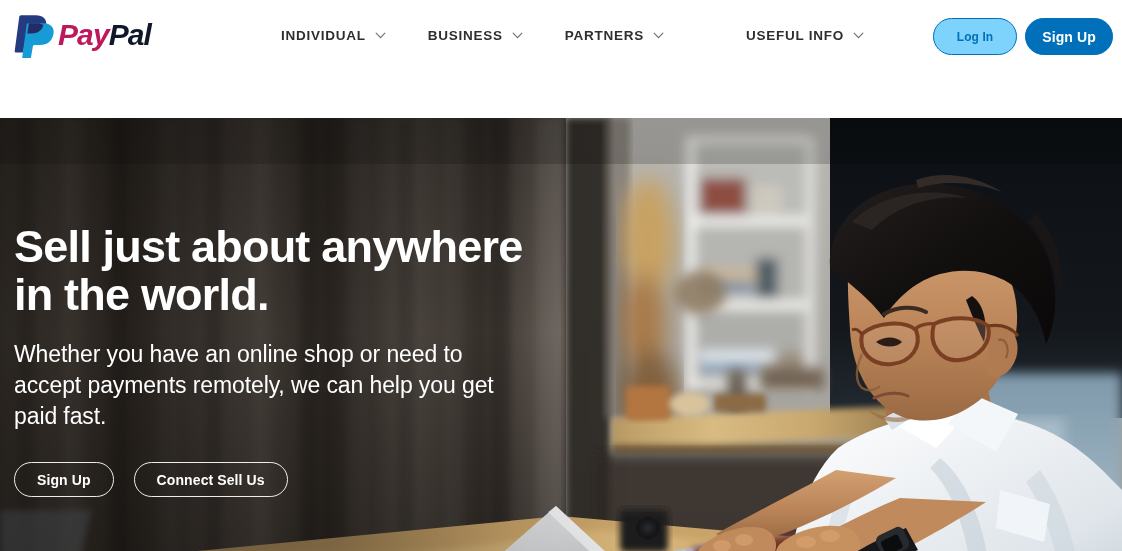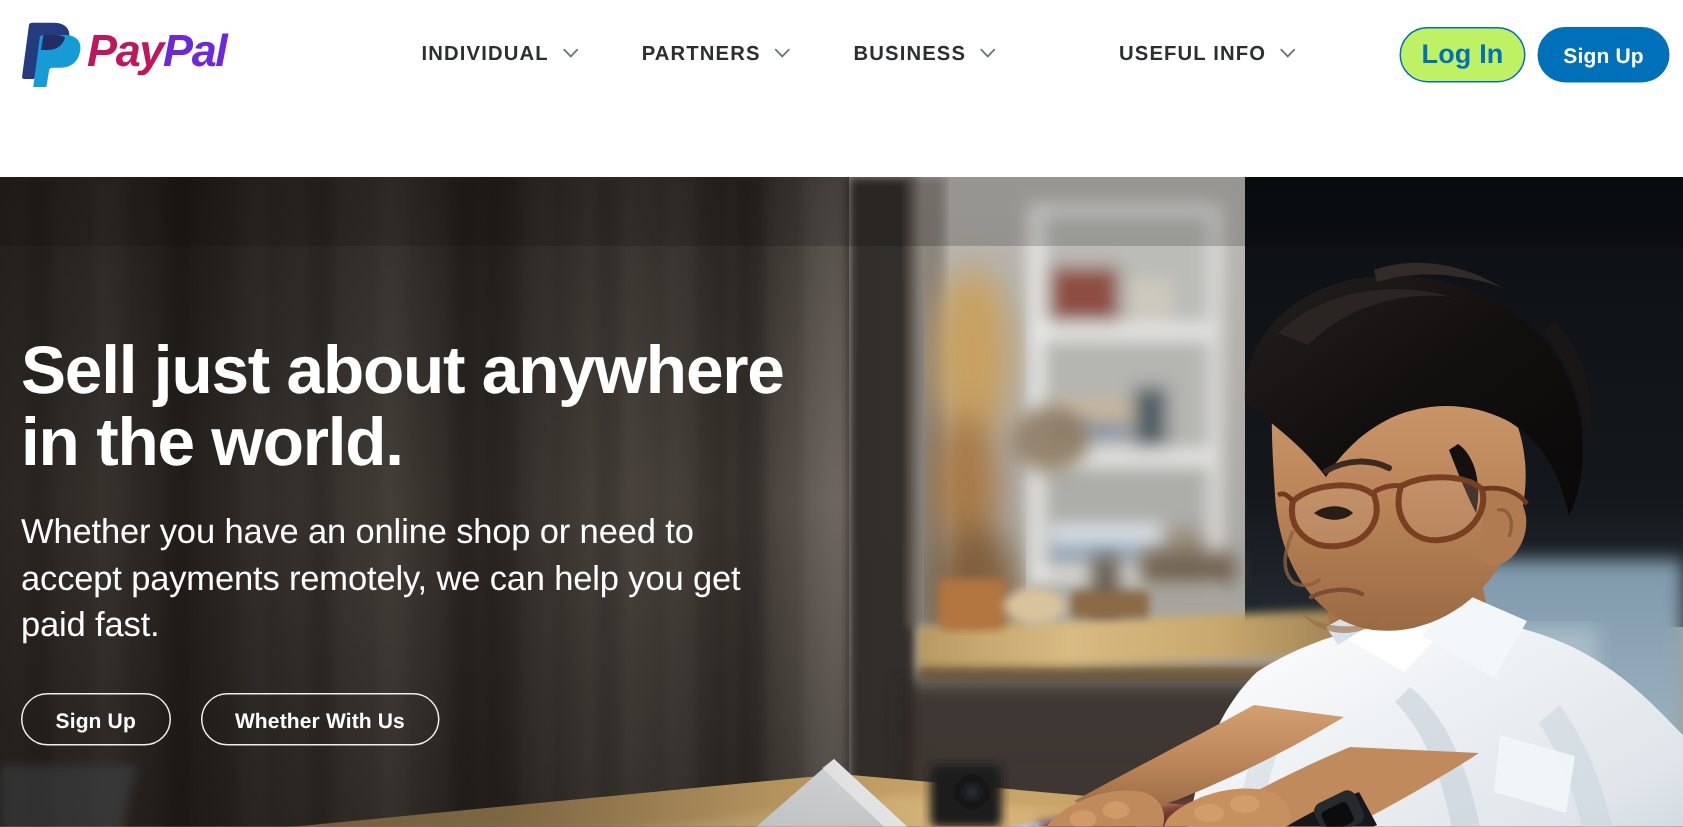--- a/index.html
+++ b/index.html
@@ -51,21 +51,21 @@
   .logo-word {
     font-size: 30px;
     font-weight: 700;
     font-style: italic;
     letter-spacing: -0.9px;
     line-height: 1;
     margin-left: 4px;
     white-space: nowrap;
   }
   .logo-word .w-pay { color: #be185d; }
-  .logo-word .w-pal { color: #6d28d9; }
+  .logo-word .w-pal { color: #0f172a; }
 
   
   .nav {
     position: absolute;
     left: 281px;
     top: 0;
     height: 71px;
     display: flex;
     align-items: center;
     gap: 0;
@@ -105,23 +105,23 @@
     top: 18px;
     display: flex;
     align-items: center;
     gap: 8px;
   }
   .btn-login {
     width: 84px;
     height: 37px;
     border-radius: 19px;
     border: 1.4px solid #0070BA;
-    background: #bef264;
+    background: #7dd3fc;
     color: #0070BA;
-    font-size: 18px;
+    font-size: 12px;
     font-weight: 700;
     font-family: inherit;
     letter-spacing: 0.1px;
     cursor: pointer;
     display: flex;
     align-items: center;
     justify-content: center;
   }
   .btn-signup-hdr {
     width: 88px;
@@ -263,28 +263,28 @@
     <nav class="nav">
 
       <div class="nav-item">
         <span class="nav-label">INDIVIDUAL</span>
         <svg class="chev" viewBox="0 0 12 8" aria-hidden="true">
           <path d="M1 1.2 L6 6.4 L11 1.2" fill="none" stroke="#6C7378" stroke-width="1.3" stroke-linecap="round"></path>
         </svg>
       </div>
 
       <div class="nav-item">
-        <span class="nav-label">PARTNERS</span>
+        <span class="nav-label">BUSINESS</span>
         <svg class="chev" viewBox="0 0 12 8" aria-hidden="true">
           <path d="M1 1.2 L6 6.4 L11 1.2" fill="none" stroke="#6C7378" stroke-width="1.3" stroke-linecap="round"></path>
         </svg>
       </div>
 
       <div class="nav-item">
-        <span class="nav-label">BUSINESS</span>
+        <span class="nav-label">PARTNERS</span>
         <svg class="chev" viewBox="0 0 12 8" aria-hidden="true">
           <path d="M1 1.2 L6 6.4 L11 1.2" fill="none" stroke="#6C7378" stroke-width="1.3" stroke-linecap="round"></path>
         </svg>
       </div>
 
       <div class="nav-item">
         <span class="nav-label">USEFUL INFO</span>
         <svg class="chev" viewBox="0 0 12 8" aria-hidden="true">
           <path d="M1 1.2 L6 6.4 L11 1.2" fill="none" stroke="#6C7378" stroke-width="1.3" stroke-linecap="round"></path>
         </svg>
@@ -601,21 +601,21 @@
       <rect x="0" y="0" width="1122" height="46" fill="#000" opacity="0.18"></rect>
     </svg>
 
     <div class="hero-scrim"></div>
 
     <div class="hero-content">
       <h1 class="hero-title">Sell just about anywhere in the world.</h1>
       <p class="hero-sub">Whether you have an online shop or need to accept payments remotely, we can help you get paid fast.</p>
       <div class="hero-ctas">
         <button class="btn-ghost">Sign Up</button>
-        <button class="btn-ghost">Whether With Us</button>
+        <button class="btn-ghost">Connect Sell Us</button>
       </div>
     </div>
 
     <div class="dots">
       <button class="dot is-active" aria-label="slide 1"></button>
       <button class="dot" aria-label="slide 2"></button>
     </div>
 
   </section>
 

